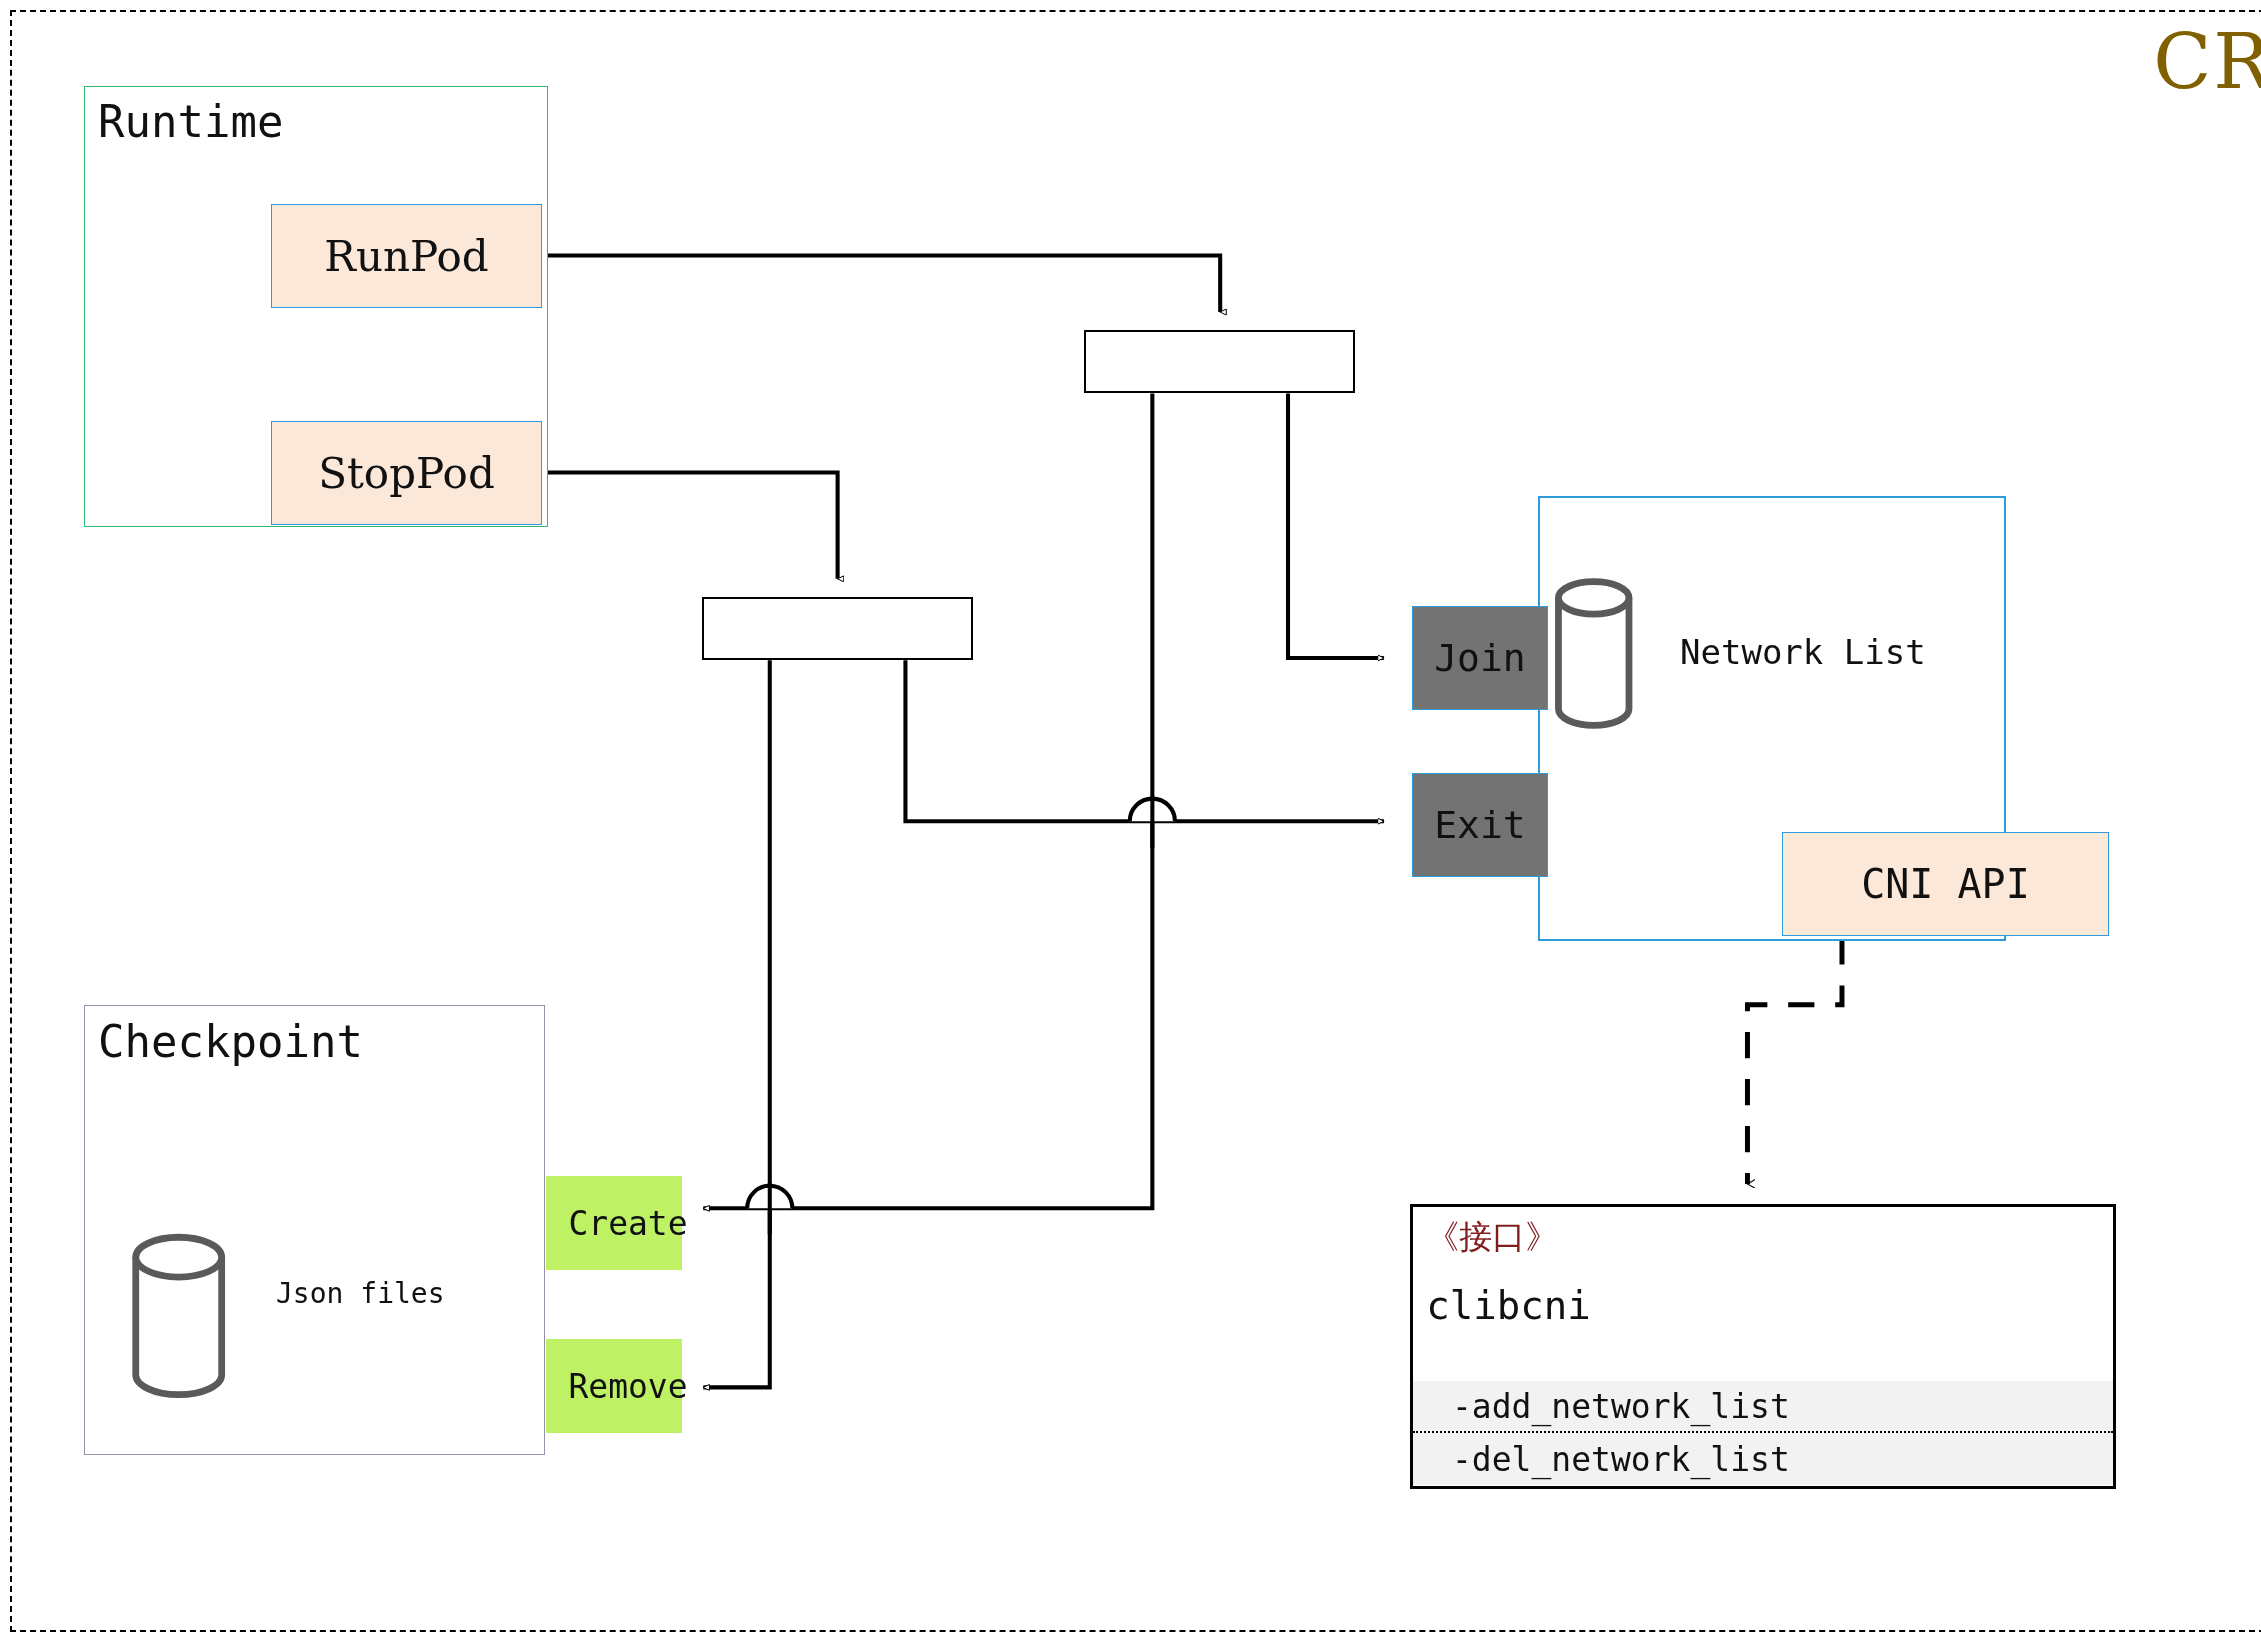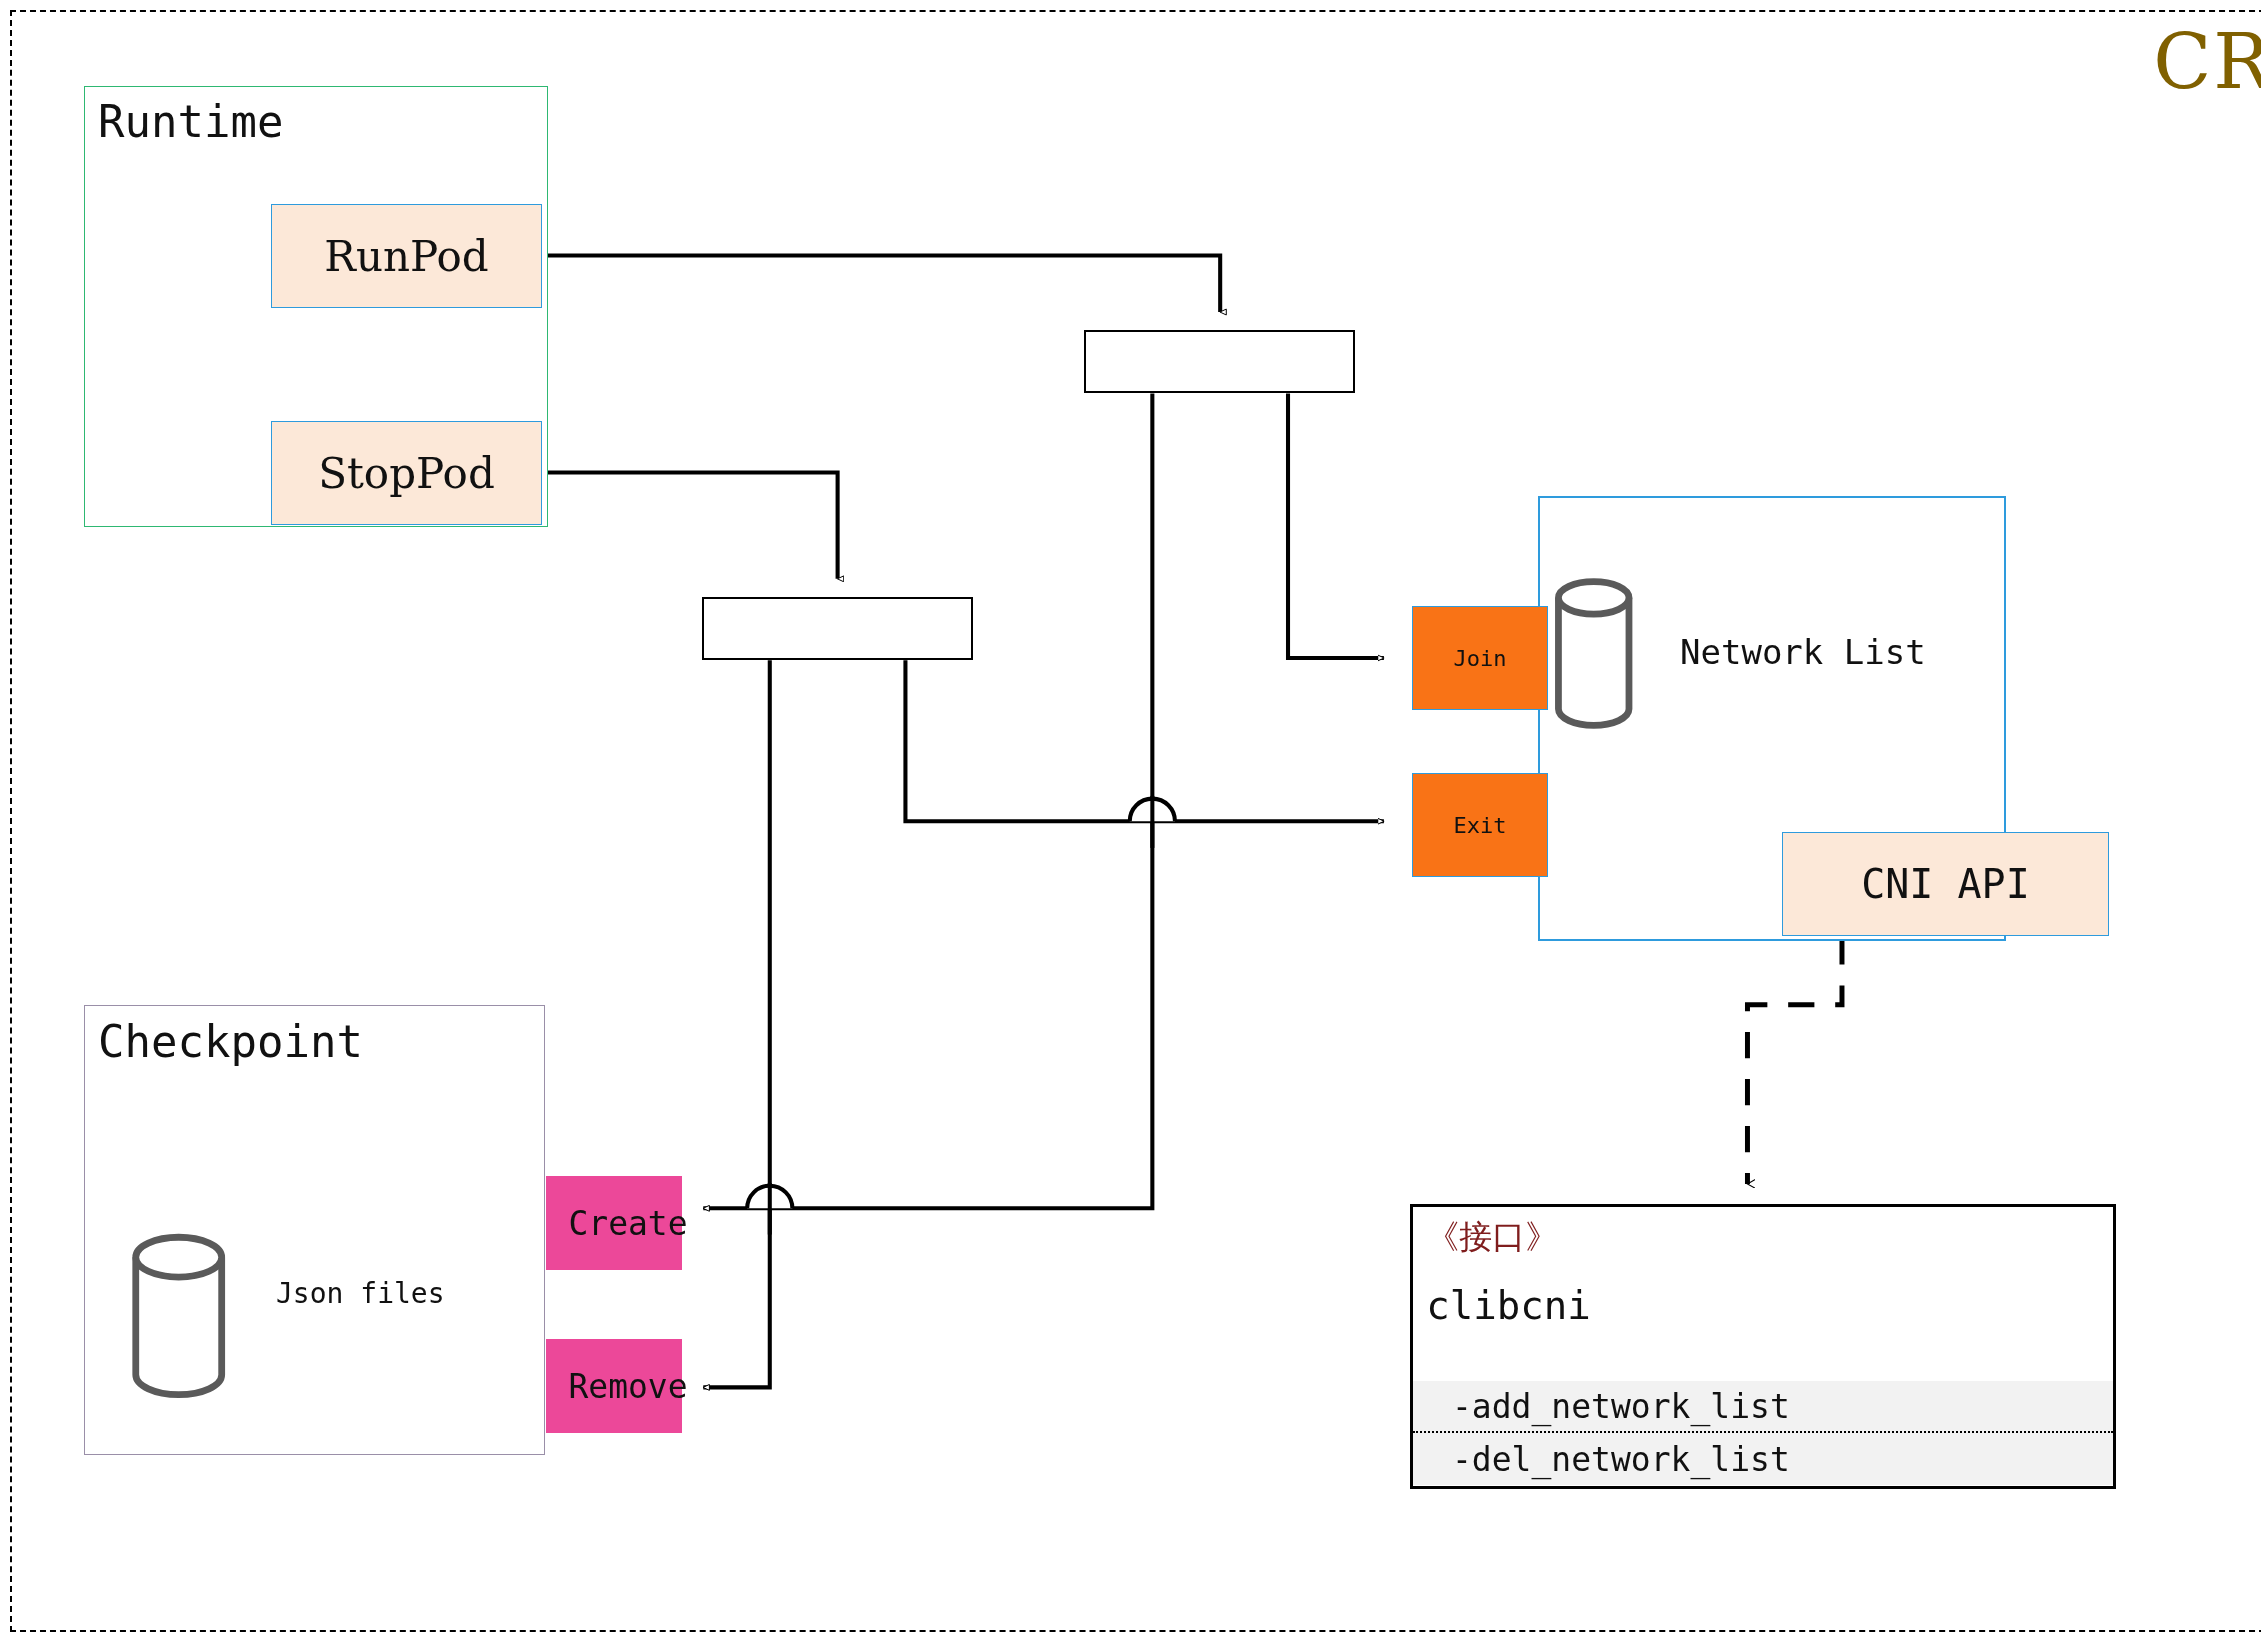--- a/index.html
+++ b/index.html
@@ -117,35 +117,35 @@
     font-size: 42px;
     color: #111111;
   }
   .runpod  { left: 271px;  top: 204px;  width: 271px;  height: 104px; }
   .stoppod { left: 271px;  top: 421px;  width: 271px;  height: 104px; }
   .cniapi  { left: 1782px; top: 832px; width: 327px;  height: 104px;
              font-family: "DejaVu Sans Mono", monospace; font-size: 40px; }
 
   
   .green {
-    background: #f97316;
+    background: #737373;
     border: 1.8px solid #2e9bdd;
     display: flex;
     align-items: center;
     justify-content: center;
     font-family: "DejaVu Sans Mono", monospace;
-    font-size: 22px;
+    font-size: 38px;
     color: #111111;
   }
   .join-box { left: 1412px; top: 606px; width: 136px; height: 104px; }
   .exit-box { left: 1412px; top: 773px; width: 136px; height: 104px; }
 
   
   .cyan {
-    background: #ec4899;
+    background: #bef264;
     border: none;
     display: flex;
     align-items: center;
     justify-content: center;
     font-family: "DejaVu Sans Mono", monospace;
     font-size: 33px;
     color: #111111;
     padding-left: 28px;
   }
   .create-box { left: 546px; top: 1176px; width: 136px; height: 94px; }

